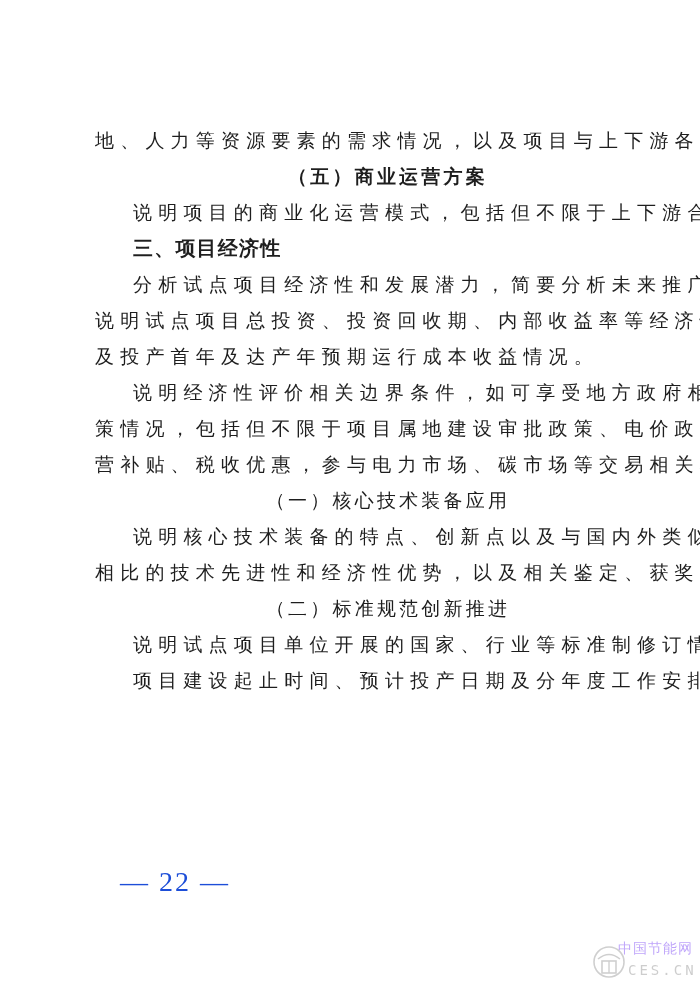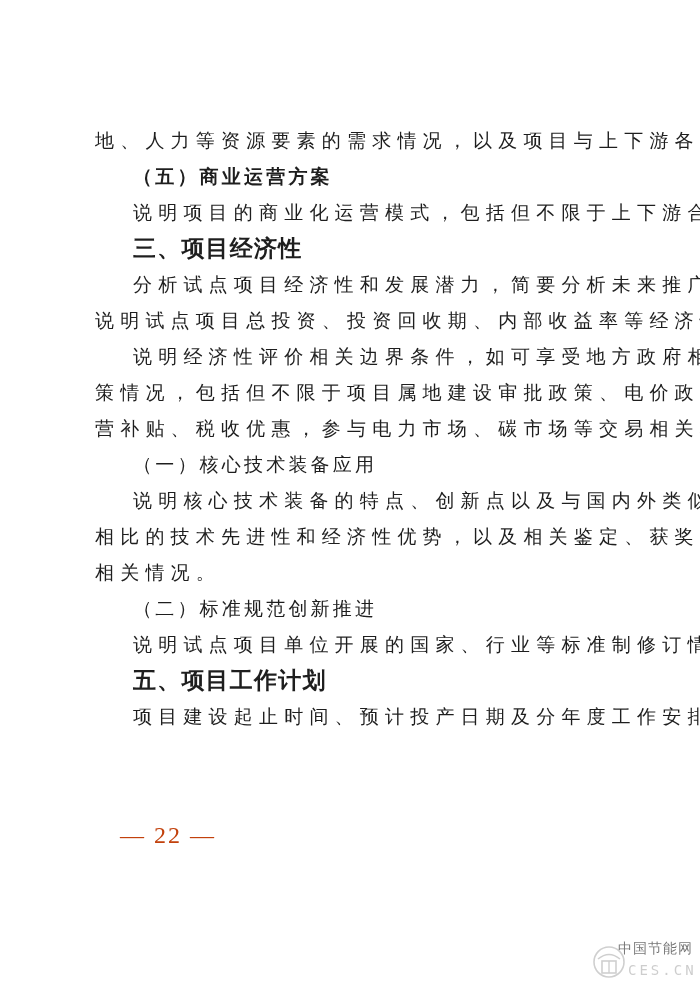--- a/index.html
+++ b/index.html
@@ -28,52 +28,53 @@
       letter-spacing: 6.2px;
       white-space: nowrap;
     }
     .indent {
       padding-left: 38px;
     }
     .h1 {
       font-family: "DejaVu Sans", "Liberation Sans", sans-serif;
       font-weight: bold;
       letter-spacing: 1.2px;
-      font-size: 23px;
+      font-size: 20px;
     }
     .h2 {
       letter-spacing: 3.2px;
+      text-align: center;
     }
     .h2-bold {
       font-weight: bold;
     }
     .page-number {
       position: absolute;
       left: 120px;
-      top: 822px;
+      top: 866px;
       font-family: "Liberation Serif", serif;
-      font-size: 24px;
-      color: #c2410c;
+      font-size: 28px;
+      color: #1d4ed8;
       letter-spacing: 2px;
     }
     .watermark {
       position: absolute;
       left: 592px;
       top: 938px;
       width: 108px;
       height: 48px;
       opacity: 0.55;
     }
     .wm-cn {
       position: absolute;
       left: 26px;
       top: 2px;
       font-family: "DejaVu Sans", sans-serif;
       font-size: 14px;
-      color: #000000;
+      color: #8b5cf6;
       letter-spacing: 1px;
       white-space: nowrap;
     }
     .wm-en {
       position: absolute;
       left: 36px;
       top: 24px;
       font-family: "DejaVu Sans Mono", monospace;
       font-size: 14px;
       color: #a5a5a5;
@@ -84,30 +85,29 @@
 </head>
 <body>
 
 <div class="page">
   <div class="line">地、人力等资源要素的需求情况，以及项目与上下游各类市场的匹</div>
   <div class="line indent h2 h2-bold">（五）商业运营方案</div>
   <div class="line indent">说明项目的商业化运营模式，包括但不限于上下游合作落地、</div>
   <div class="line indent h1">三、项目经济性</div>
   <div class="line indent">分析试点项目经济性和发展潜力，简要分析未来推广应用前景。</div>
   <div class="line">说明试点项目总投资、投资回收期、内部收益率等经济性指标，以</div>
+  <div class="line">及投产首年及达产年预期运行成本收益情况。</div>
   <div class="line indent">说明经济性评价相关边界条件，如可享受地方政府相关支持政</div>
   <div class="line">策情况，包括但不限于项目属地建设审批政策、电价政策、建设运</div>
   <div class="line">营补贴、税收优惠，参与电力市场、碳市场等交易相关机制等。</div>
   <div class="line indent h2">（一）核心技术装备应用</div>
   <div class="line indent">说明核心技术装备的特点、创新点以及与国内外类似技术装备</div>
   <div class="line">相比的技术先进性和经济性优势，以及相关鉴定、获奖和知识产权</div>
-  <div class="line">相关情况。</div>
   <div class="line indent h2">（二）标准规范创新推进</div>
   <div class="line indent">说明试点项目单位开展的国家、行业等标准制修订情况，推动</div>
-  <div class="line indent h1">五、项目工作计划</div>
   <div class="line indent">项目建设起止时间、预计投产日期及分年度工作安排。</div>
 </div>
 
 <div class="page-number">— 22 —</div>
 
 <div class="watermark">
   <svg width="34" height="40" viewBox="0 0 34 40" style="position:absolute;left:0;top:4px;">
     <circle cx="17" cy="20" r="15" fill="none" stroke="#a8a8a8" stroke-width="1.6"></circle>
     <path d="M6 17 Q17 8 28 17" fill="none" stroke="#a8a8a8" stroke-width="1.6"></path>
     <rect x="10" y="19" width="14" height="12" fill="none" stroke="#a8a8a8" stroke-width="1.6"></rect>

